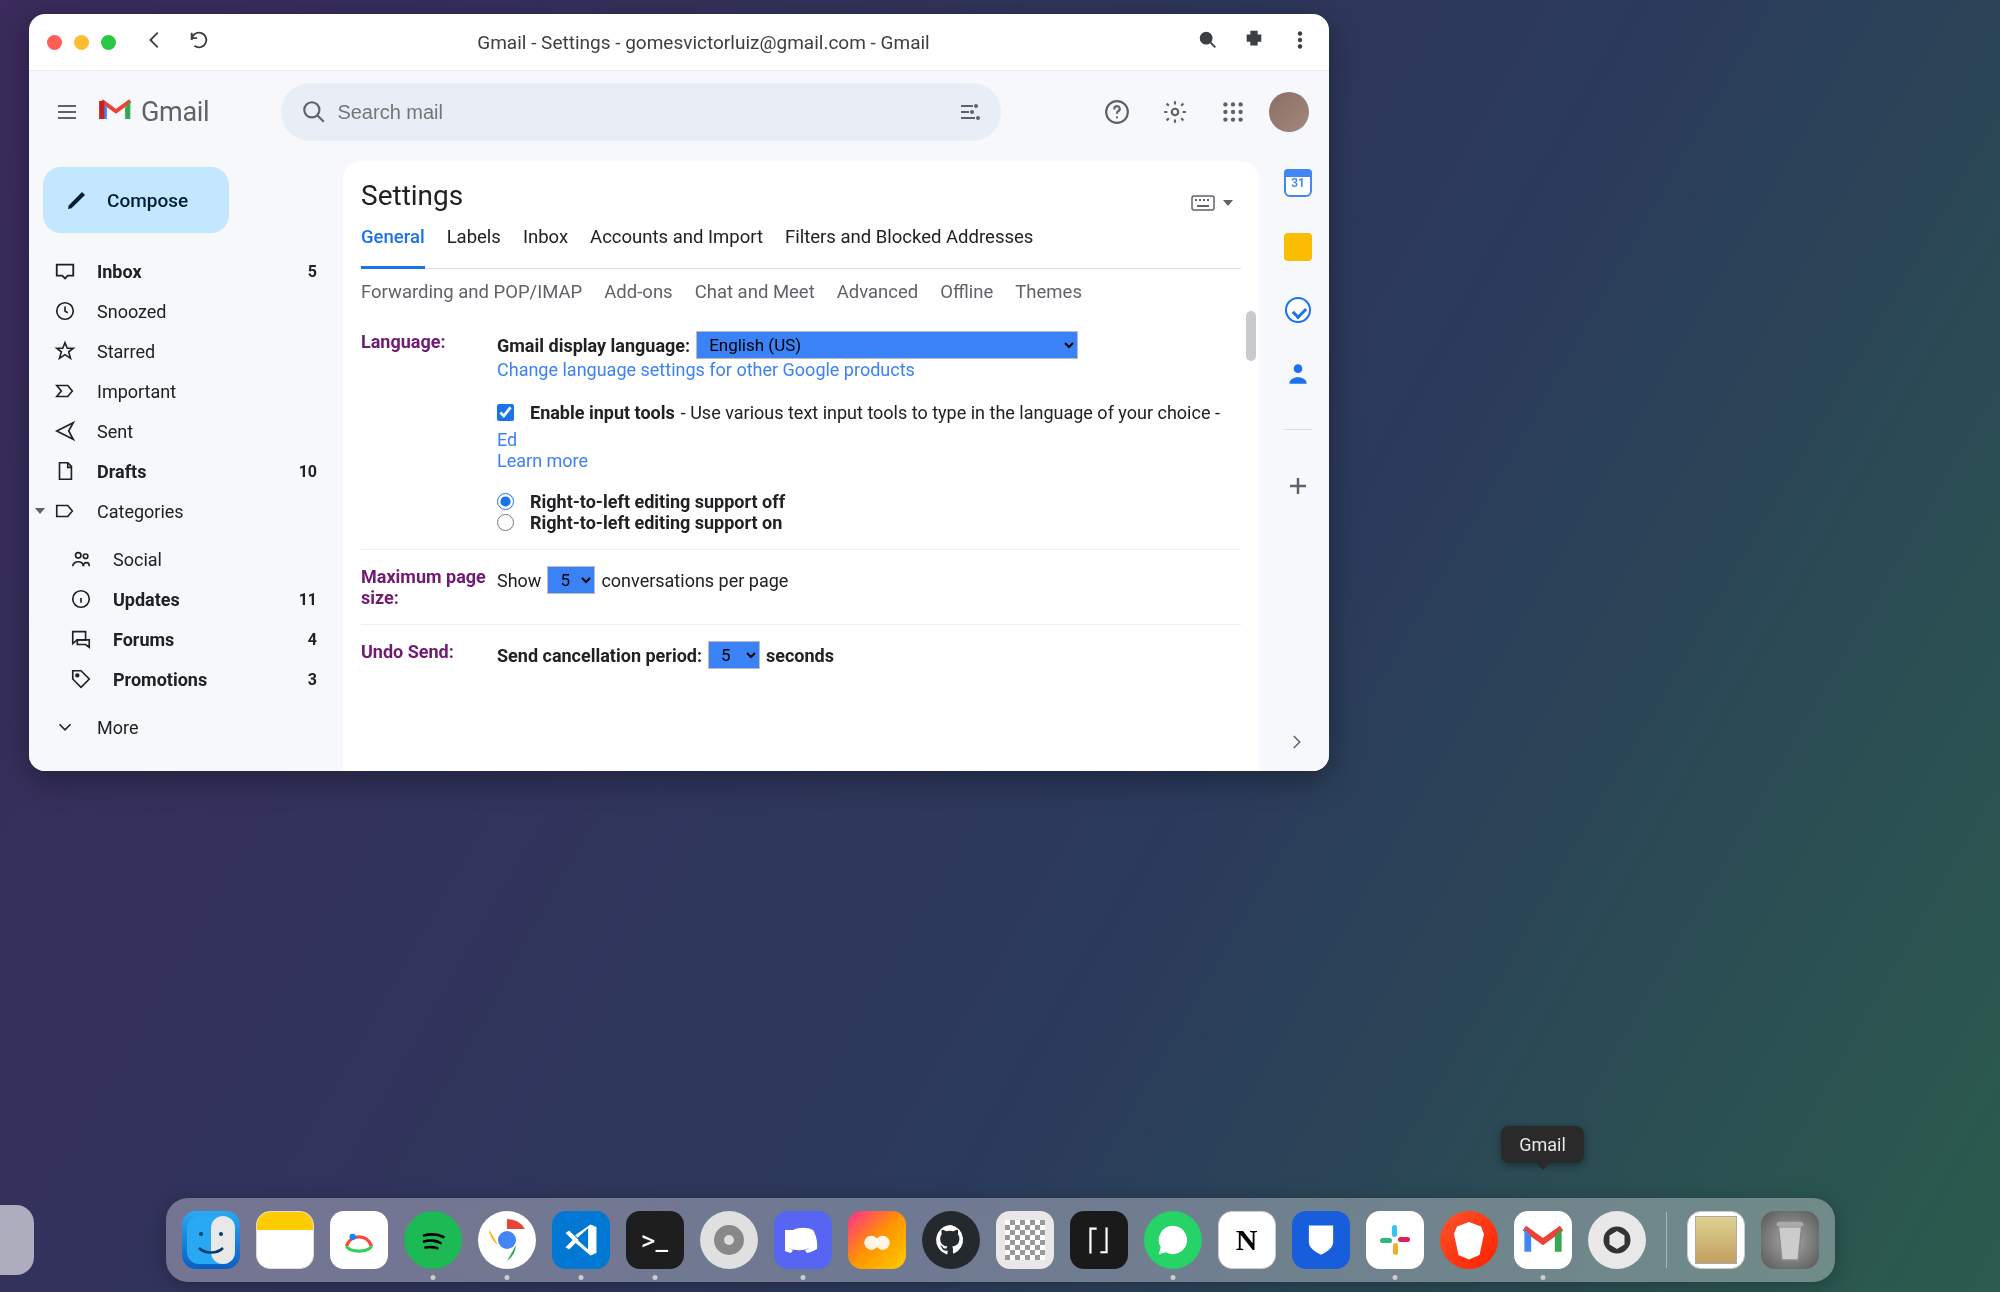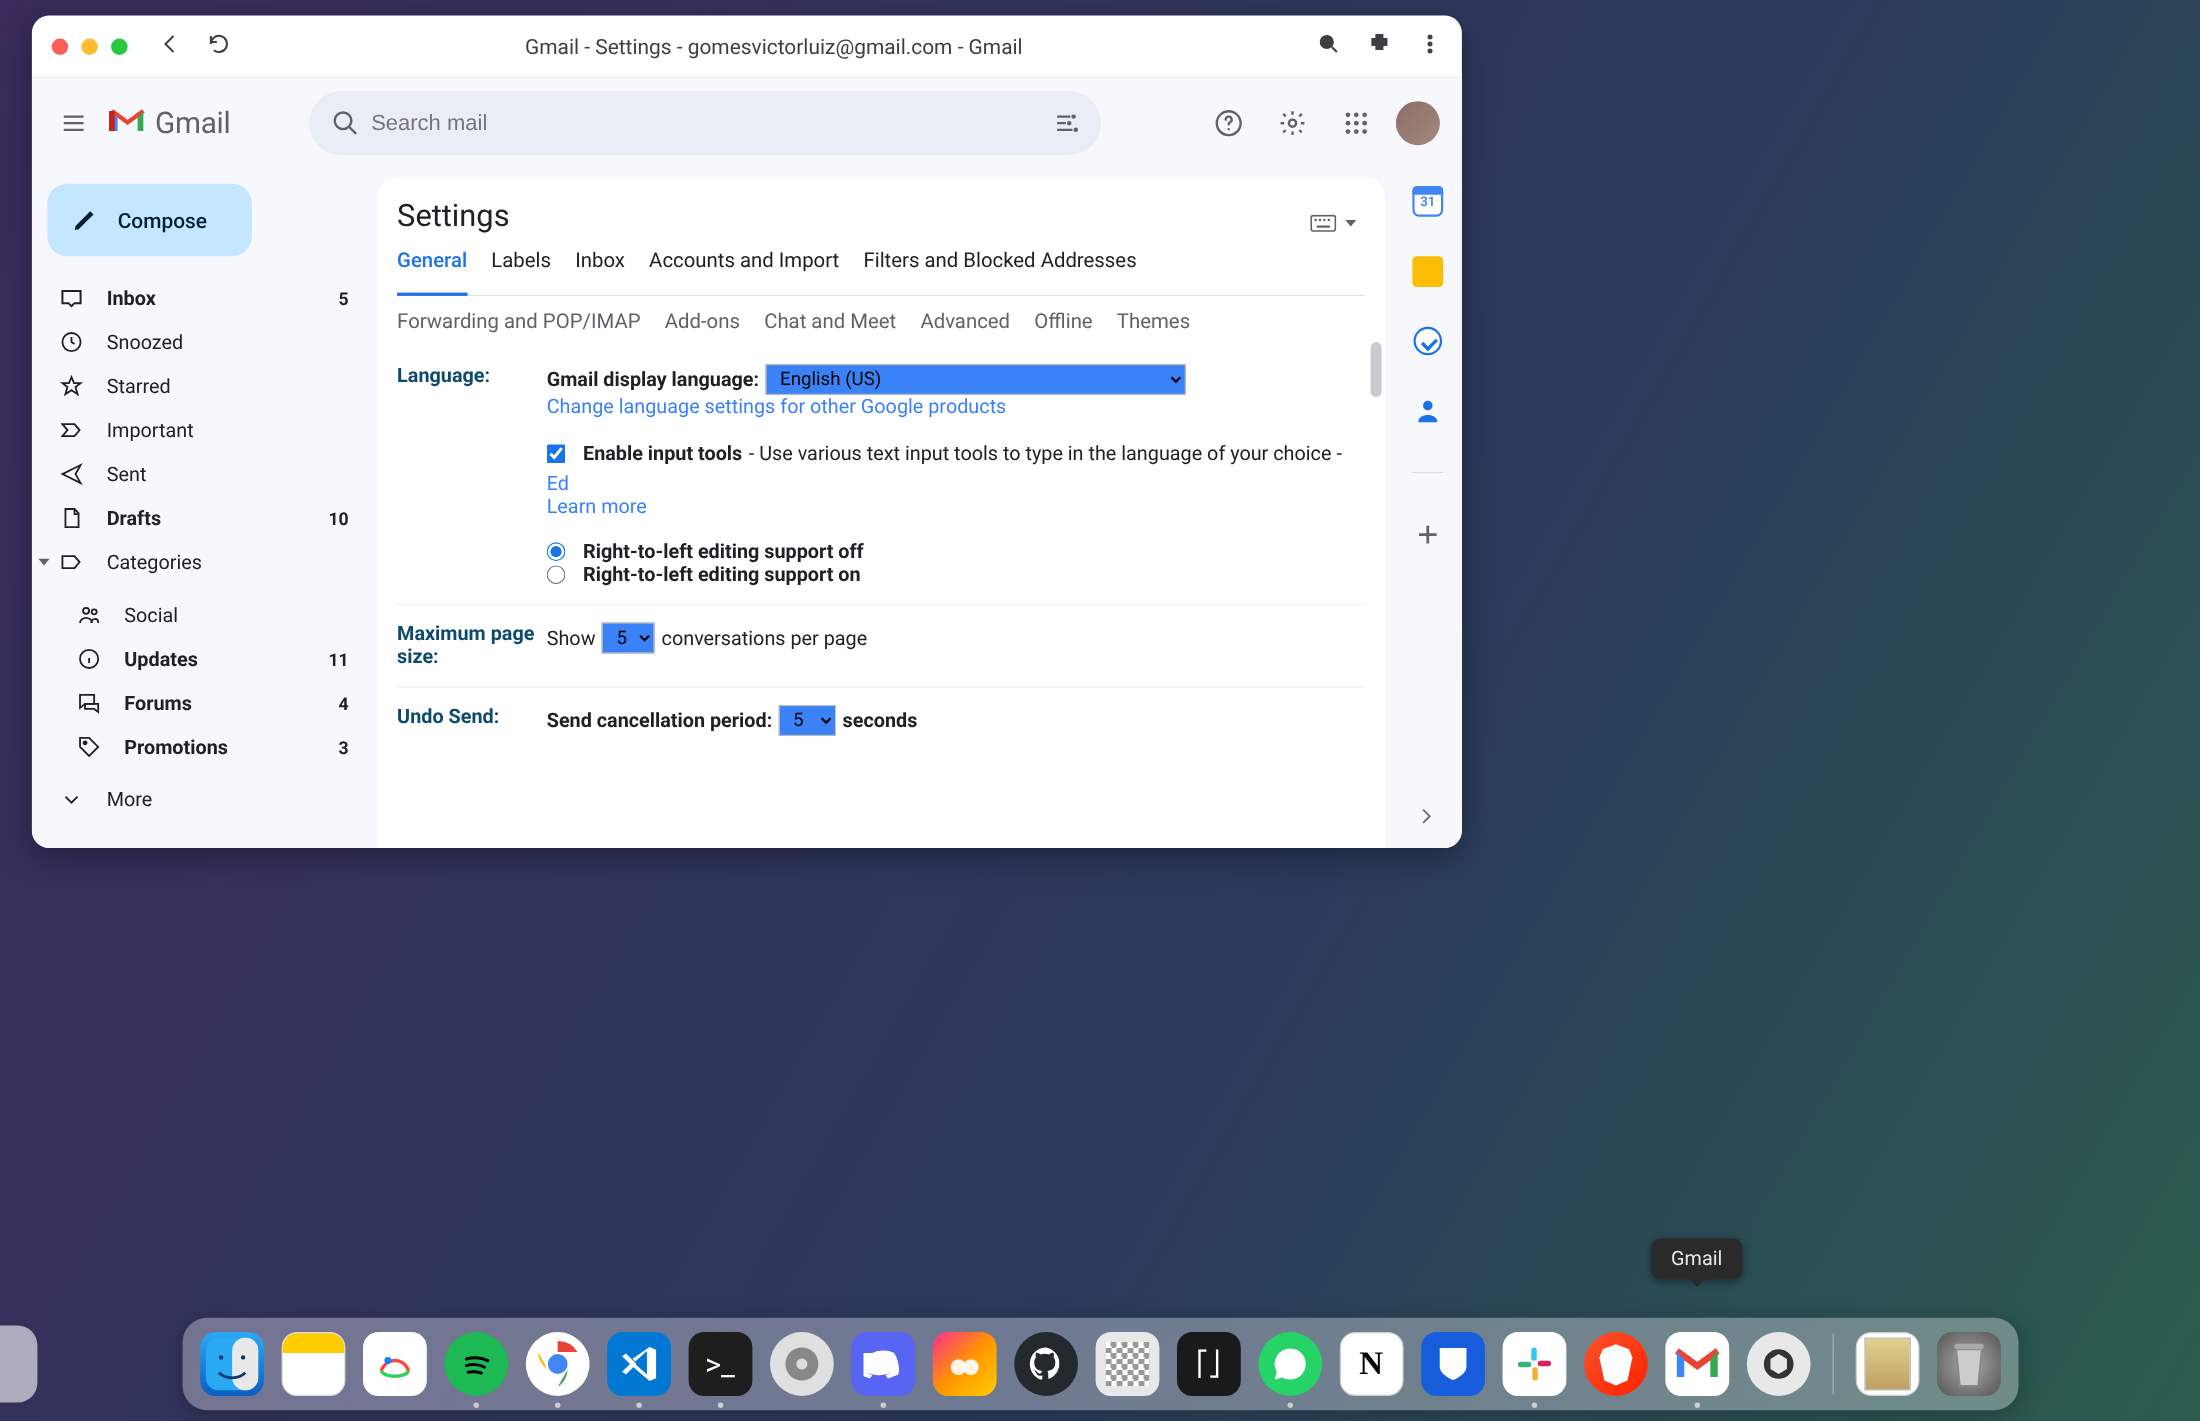--- a/index.html
+++ b/index.html
@@ -59,21 +59,21 @@
   .settings-title { font-size:28px; color:#202124; font-weight:400; margin-bottom:14px;}
   .kbd-select { display:flex; align-items:center; gap:2px; padding-right:8px;}
   .kbd-select svg{width:24px;height:16px;fill:#5f6368;}
   .kbd-select .tri{width:0;height:0;border-left:5px solid transparent;border-right:5px solid transparent;border-top:6px solid #5f6368;margin-left:6px;}
   .tabs { display:flex; gap:22px; border-bottom:1px solid #e0e0e0; flex-wrap:wrap; row-gap:10px; padding-bottom:10px;}
   .tabrow2 { display:flex; gap:22px; margin-top:12px; flex-wrap:wrap;}
   .tab { font-size:18.5px; color:#202124; cursor:pointer; padding-bottom:10px; white-space:nowrap;}
   .tab2 { font-size:18.5px; color:#5f6368; cursor:pointer; white-space:nowrap;}
   .tab.active { color:#1a73e8; font-weight:500; border-bottom:3px solid #1a73e8; margin-bottom:-11px;}
   .section { display:flex; border-bottom:1px solid #eceff1; padding:16px 0;}
-  .section-label { width:136px; font-size:18px; font-weight:700; color:#0c4a6e;}
+  .section-label { width:136px; font-size:18px; font-weight:700; color:#701a75;}
   .section-body { flex:1; font-size:18px; color:#202124; }
   .section-body .row{display:flex;align-items:center;gap:6px;flex-wrap:wrap;}
   .section-body strong{font-weight:700;}
   .link { color:#3b82f6; text-decoration:none;}
   select.native { font-size:17px; padding:2px 8px; border:1px solid #bdbdbd; background:#3b82f6; font-family:inherit;}
   .sel-lang{width:382px;} .sel-ctry{width:288px;} .sel-pg{width:48px;} .sel-undo{width:52px;}
   input[type=checkbox],input[type=radio]{width:17px;height:17px;accent-color:#1a73e8;margin-right:10px;}
   .innerscroll { position:absolute; right:3px; top:150px; width:10px; height:50px; background:#c8cace; border-radius:5px;}
 
   

